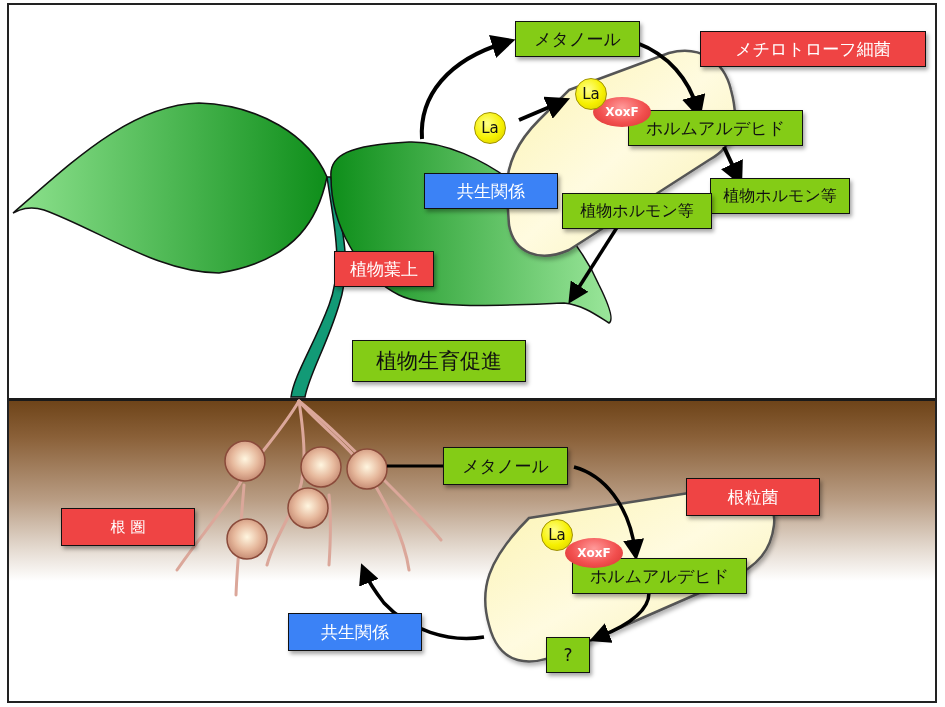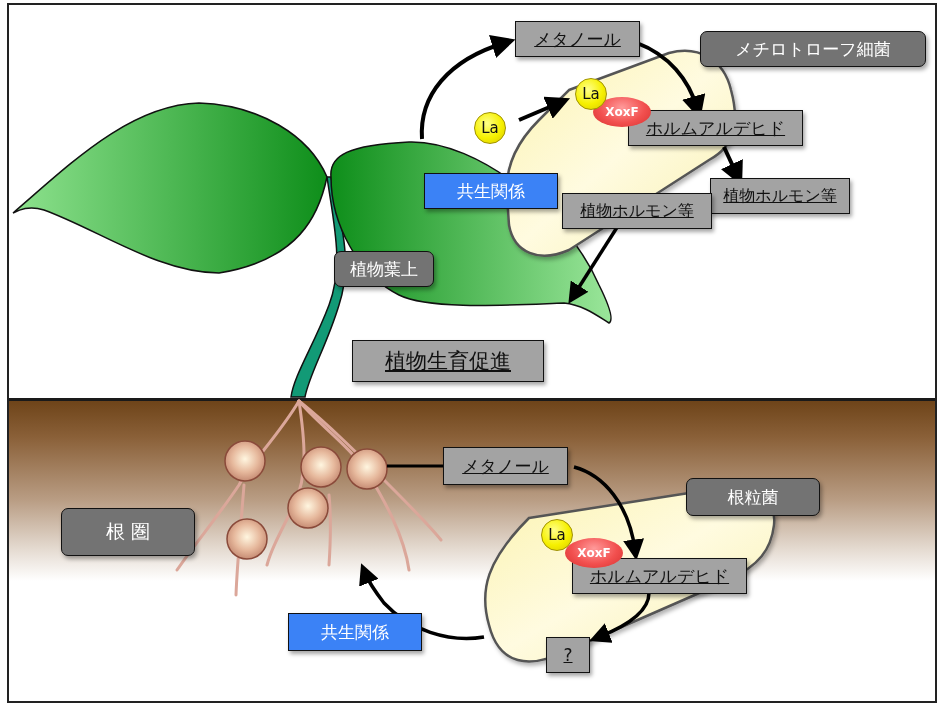--- a/index.html
+++ b/index.html
@@ -7,22 +7,22 @@
          font-family: "DejaVu Sans", "Liberation Sans", sans-serif; }
   #frame { position: absolute; left: 7px; top: 3px; width: 930px; height: 700px;
            border: 2px solid #222; box-sizing: border-box; overflow: hidden; background: #fff; }
   #soil { position: absolute; left: 0; top: 393px; width: 100%; height: 180px;
           background: linear-gradient(to bottom, #6e4419 0%, #8a6038 20%, #b99d84 55%, #e4dad0 82%, #ffffff 100%);
           border-top: 3px solid #1a1a1a; }
   svg#art { position: absolute; left: 0; top: 0; }
   .box { position: absolute; box-sizing: border-box; border: 1.5px solid #111;
          display: flex; align-items: center; justify-content: center; white-space: nowrap;
          box-shadow: 2px 3px 4px rgba(0,0,0,0.35); }
-  .white { background: #a3a3a3; color: #111; text-decoration: underline; }
-  .blue  { background: #737373; color: #fff; border-radius: 7px; }
+  .white { background: #84cc16; color: #111; }
+  .blue  { background: #ef4444; color: #fff; }
   .red   { background: #3b82f6; color: #fff; }
   .la { position: absolute; width: 32px; height: 32px; border-radius: 50%;
         background: radial-gradient(circle at 40% 35%, #ffff8a 0%, #f6f000 55%, #d8c800 100%);
         border: 1px solid #a09200; display: flex; align-items: center; justify-content: center;
         font-size: 15px; color: #111; box-sizing: border-box; }
   .xoxf { position: absolute; width: 58px; height: 30px; border-radius: 50%;
           background: radial-gradient(ellipse at 50% 35%, #ff9a9a 0%, #f2504f 55%, #d6302e 100%);
           color: #fff; font-weight: bold; font-size: 12px;
           display: flex; align-items: center; justify-content: center; margin-top: 24px; }
 </style>
@@ -91,32 +91,32 @@
 
     <path d="M520,513 L680,488 C700,485 770,470 765,520 C762,545 750,560 720,575 L560,645 C520,665 490,660 480,620 C470,585 478,555 520,513 Z" fill="url(#bact)" stroke="#555" stroke-width="2.5" filter="url(#sh)"></path>
 
     <path d="M378,461 L440,461" fill="none" stroke="#000" stroke-width="3"></path>
     <path d="M565,462 C595,470 620,500 626,545" fill="none" stroke="#000" stroke-width="3.5" marker-end="url(#ah)"></path>
     <path d="M640,588 C640,605 620,620 590,632" fill="none" stroke="#000" stroke-width="3.5" marker-end="url(#ah)"></path>
     <path d="M475,632 C440,638 400,625 375,598 C365,585 360,578 356,568" fill="none" stroke="#000" stroke-width="3.5" marker-end="url(#ah)"></path>
   </svg>
 
   <div class="box blue" style="left:301px;top:246px;width:100px;height:36px;font-size:17px;margin-left:24px;">植物葉上</div>
-  <div class="box white" style="left:343px;top:335px;width:192px;height:42px;font-size:21px;">植物生育促進</div>
+  <div class="box white" style="left:343px;top:335px;width:174px;height:42px;font-size:21px;">植物生育促進</div>
   <div class="box blue" style="left:691px;top:26px;width:226px;height:36px;font-size:17px;">メチロトローフ細菌</div>
   <div class="box red" style="left:415px;top:168px;width:134px;height:36px;font-size:17px;">共生関係</div>
   <div class="box white" style="left:506px;top:16px;width:125px;height:36px;font-size:17px;">メタノール</div>
   <div class="box white" style="left:619px;top:105px;width:175px;height:36px;font-size:17px;">ホルムアルデヒド</div>
   <div class="box white" style="left:701px;top:173px;width:140px;height:36px;font-size:16px;">植物ホルモン等</div>
   <div class="box white" style="left:553px;top:178px;width:150px;height:36px;font-size:16px;margin-top:10px;">植物ホルモン等</div>
   <div class="la" style="left:465px;top:107px;">La</div>
   <div class="xoxf" style="left:584px;top:68px;">XoxF</div>
   <div class="la" style="left:566px;top:73px;">La</div>
 
-  <div class="box blue" style="left:52px;top:503px;width:134px;height:48px;font-size:19px;">根 圏</div>
+  <div class="box blue" style="left:52px;top:503px;width:134px;height:38px;font-size:15px;">根 圏</div>
   <div class="box blue" style="left:677px;top:473px;width:134px;height:38px;font-size:17px;">根粒菌</div>
   <div class="box red" style="left:279px;top:608px;width:134px;height:38px;font-size:17px;">共生関係</div>
   <div class="box white" style="left:434px;top:442px;width:125px;height:38px;font-size:17px;">メタノール</div>
   <div class="box white" style="left:563px;top:553px;width:175px;height:36px;font-size:17px;">ホルムアルデヒド</div>
   <div class="box white" style="left:537px;top:632px;width:44px;height:36px;font-size:17px;">?</div>
   <div class="xoxf" style="left:556px;top:509px;">XoxF</div>
   <div class="la" style="left:532px;top:514px;">La</div>
 </div>
 
 </body></html>

